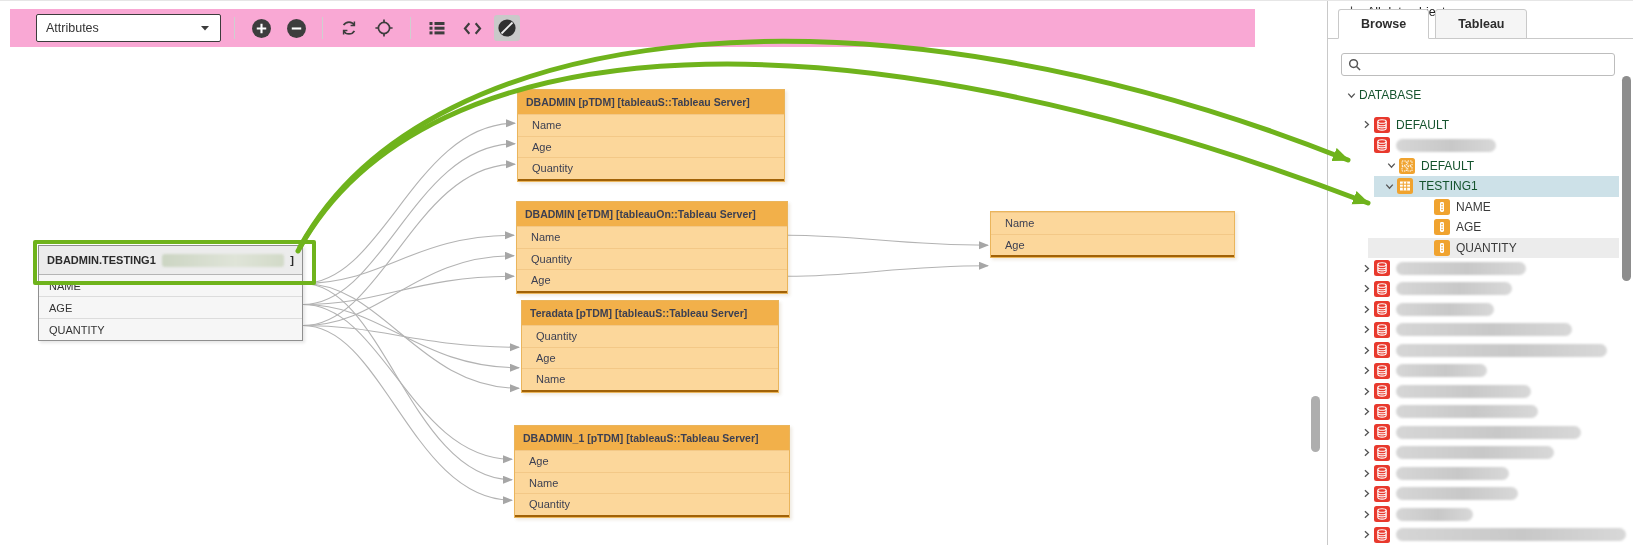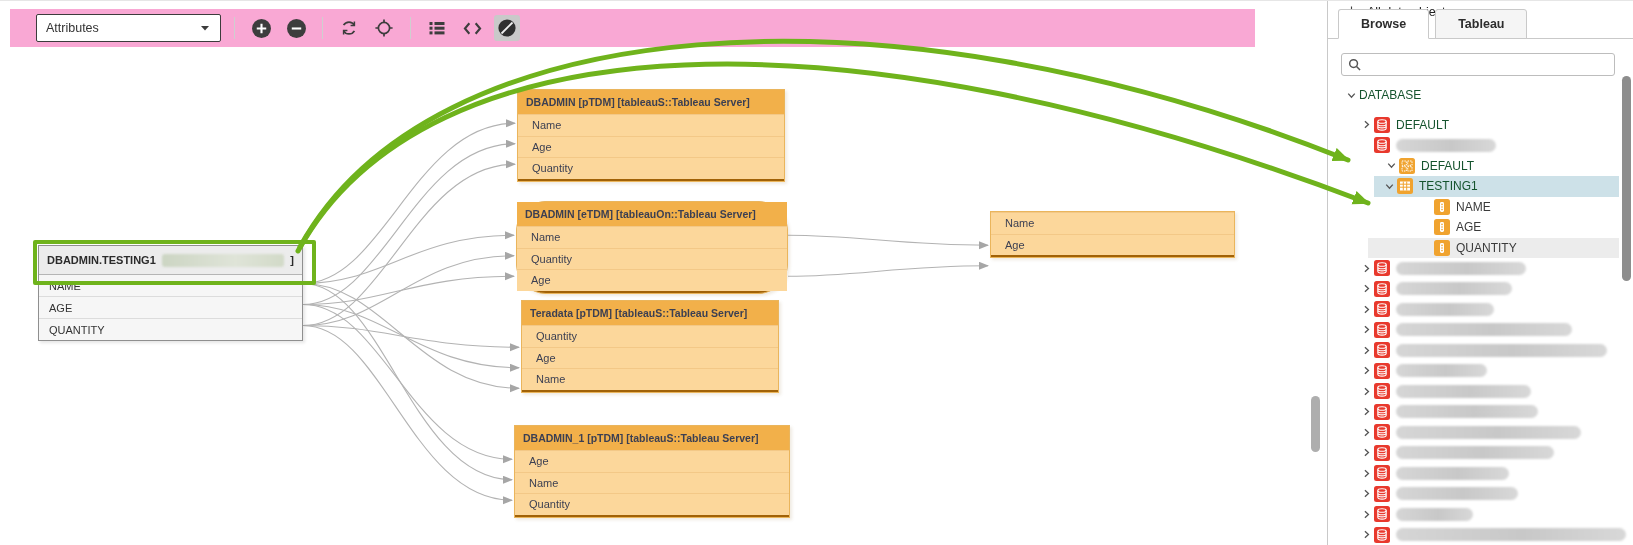--- a/index.html
+++ b/index.html
@@ -150,21 +150,21 @@
     <div id="green-box"></div>
 
     <div id="mid-nodes">
         <div class="lnode" style="left: 517px; top: 88px; width: 268px;">
           <div class="hd">DBADMIN [pTDM] [tableauS::Tableau Server]</div>
           <div class="rw">Name</div>
           <div class="rw">Age</div>
           <div class="rw">Quantity</div>
           <div class="pad"></div>
         </div>
-        <div class="lnode" style="left: 516px; top: 200px; width: 272px; border-radius: 30px;">
+        <div class="lnode" style="left: 516px; top: 200px; width: 272px;">
           <div class="hd">DBADMIN [eTDM] [tableauOn::Tableau Server]</div>
           <div class="rw">Name</div>
           <div class="rw">Quantity</div>
           <div class="rw">Age</div>
           <div class="pad"></div>
         </div>
         <div class="lnode" style="left: 521px; top: 299px; width: 258px;">
           <div class="hd">Teradata [pTDM] [tableauS::Tableau Server]</div>
           <div class="rw">Quantity</div>
           <div class="rw">Age</div>

